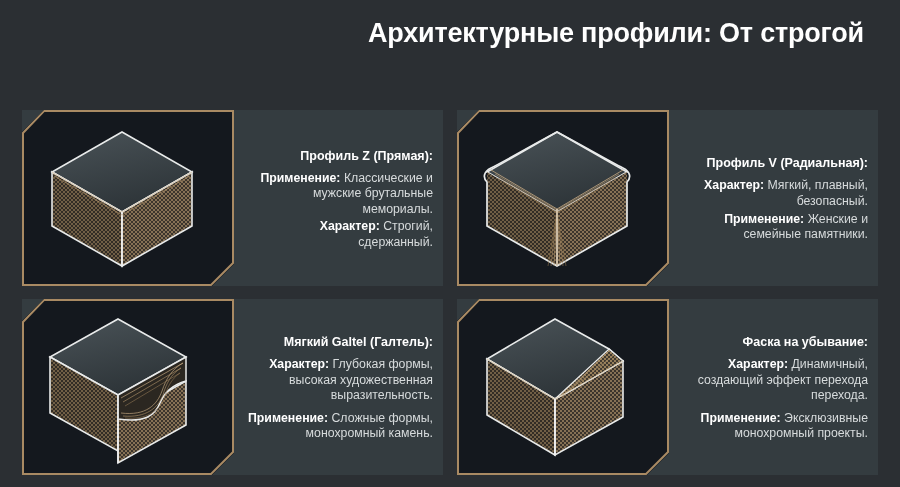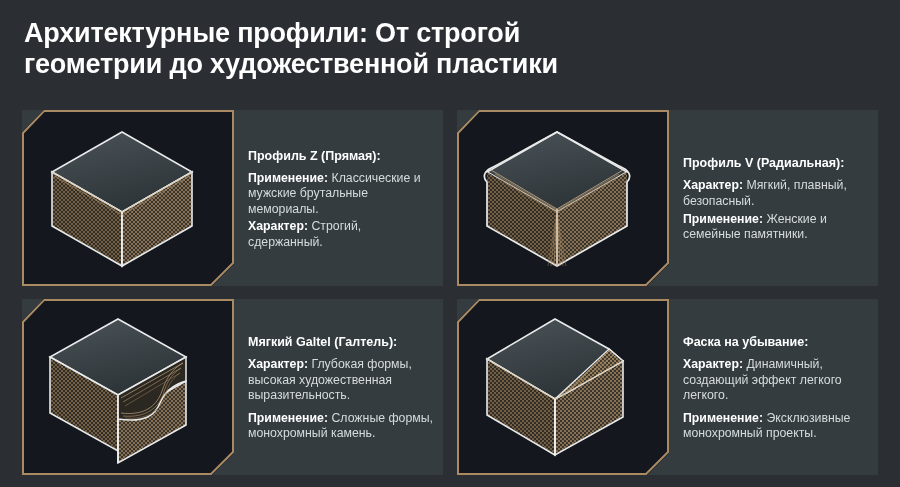--- a/index.html
+++ b/index.html
@@ -2,21 +2,21 @@
 <html><head>
 <meta charset="utf-8">
 <style>
   * { margin:0; padding:0; box-sizing:border-box; }
   html,body{ width:900px; height:487px; }
   body{
     background:#2b2f33;
     font-family:"Liberation Sans", sans-serif;
     overflow:hidden;
   }
-  #stage{ position:relative; width:900px; height:404px; }
+  #stage{ position:relative; width:900px; height:404px;text-align:right; }
 
   
   .title-wrap{
     position:absolute; left:24px; top:18px; width:840px;
   }
   .title-line{
     color:#ffffff;
     font-size:27px;
     font-weight:bold;
     line-height:31px;
@@ -84,21 +84,20 @@
   .c-row b{ color:#ffffff; font-weight:bold; }
   .c-row.gap{ margin-top:5px; }
 </style>
 </head>
 <body>
 
 <div id="stage">
 
   <div class="title-wrap">
     <div class="title-line">Архитектурные профили: От строгой</div>
-    <div class="title-line">геометрии до художественной пластики</div>
   </div>
 
   <div class="grid">
 
     <div class="card">
       <div class="panel">
         <div class="art">
           <svg viewBox="0 0 212 176" preserveAspectRatio="xMidYMid meet">
             <defs>
               <linearGradient id="topg1" x1="0" y1="0" x2="0.4" y2="1">
@@ -288,21 +287,21 @@
         <div class="panel-border">
           <svg viewBox="0 0 212 176" preserveAspectRatio="none">
             <polygon points="22,1 211,1 211,153 189,175 1,175 1,23" fill="none" stroke="#a98a63" stroke-width="2"></polygon>
           </svg>
         </div>
       </div>
       <div class="txt">
         <div class="c-title">Фаска на убывание:</div>
         <div class="c-row">
           <b>Характер:</b>
-          <span>Динамичный, создающий эффект легкого легкого.</span>
+          <span>Динамичный, создающий эффект перехода перехода.</span>
         </div>
         <div class="c-row gap">
           <b>Применение:</b>
           <span>Эксклюзивные монохромный проекты.</span>
         </div>
       </div>
     </div>
 
   </div>
 </div>

